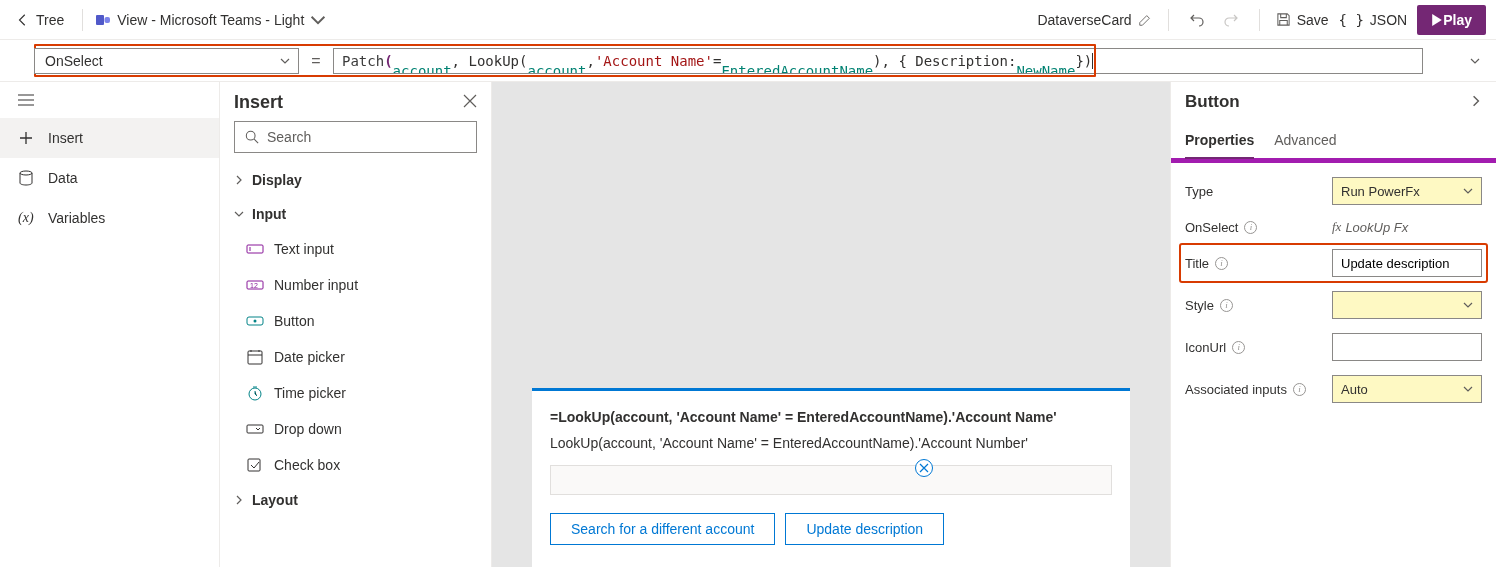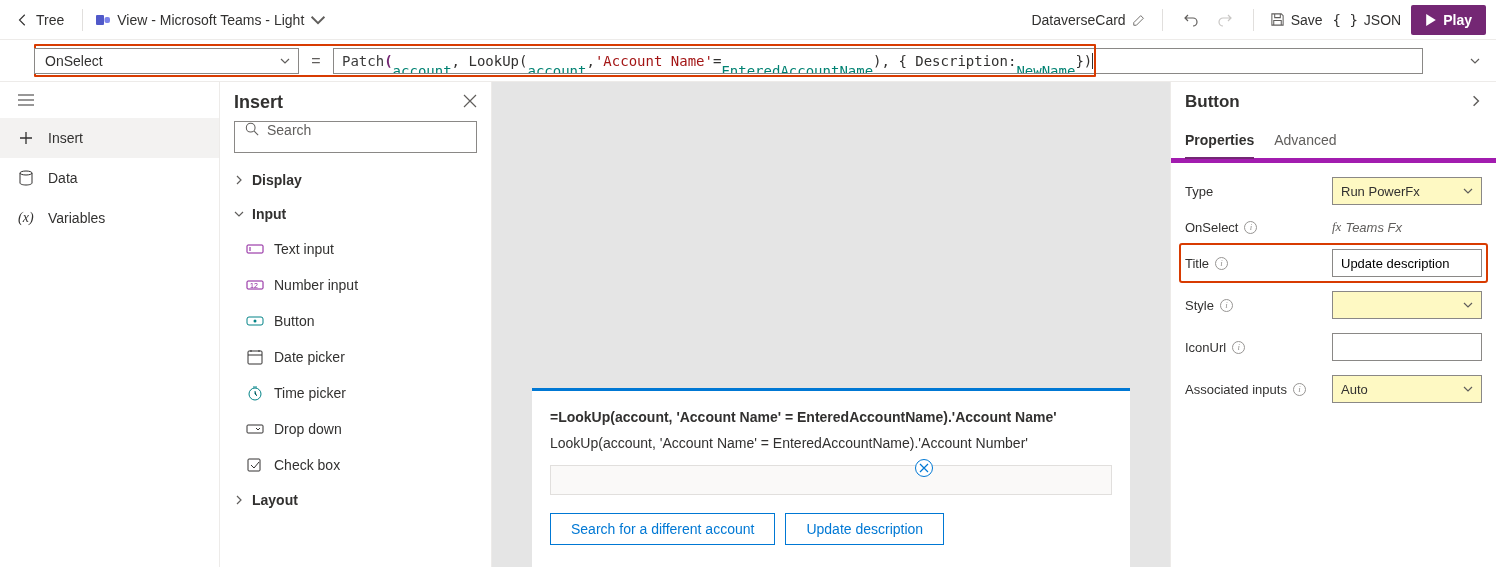--- a/index.html
+++ b/index.html
@@ -10,21 +10,21 @@
   .topbar .left { display: flex; align-items: center; gap: 6px; }
   .topbar .right { margin-left: auto; display: flex; align-items: center; gap: 10px; }
   .back-btn { display: flex; align-items: center; gap: 6px; cursor: pointer; padding: 4px 6px; }
   .back-btn svg { width: 14px; height: 14px; }
   .vsep { width: 1px; height: 22px; background: #e1dfdd; margin: 0 6px; }
   .theme-sel { display: flex; align-items: center; gap: 6px; cursor: pointer; }
   .theme-sel svg { width: 16px; height: 16px; }
   .top-icon-btn { display: flex; align-items: center; justify-content: center; width: 24px; height: 24px; cursor: pointer; color: #605e5c; }
   .top-icon-btn.disabled { color: #c8c6c4; cursor: default; }
   .top-text-btn { display: flex; align-items: center; gap: 6px; cursor: pointer; color: #323130; }
-  .play-btn { background: #742774; color: #fff; border-radius: 2px; height: 30px; padding: 0 14px; display: flex; align-items: center; gap: 6px; cursor: pointer; font-weight: 600; }
+  .play-btn { background: #742774; color: #fff; border-radius: 2px; height: 30px; padding: 0 14px; display: flex; align-items: center; cursor: pointer; font-weight: 600; }
   .play-btn svg { width: 12px; height: 12px; fill: #fff; }
 
   
   .formulabar { display: flex; align-items: center; height: 42px; padding: 0 12px 0 34px; border-bottom: 1px solid #edebe9; position: relative; }
   .fb-outline { position: absolute; left: 34px; top: 4px; height: 33px; width: 1062px; border: 2px solid #d83b01; border-radius: 1px; pointer-events: none; }
   .prop-select { width: 265px; height: 26px; border: 1px solid #8a8886; padding: 0 28px 0 10px; background: #fff; display: flex; align-items: center; font-size: 14px; position: relative; cursor: pointer; }
   .prop-select .chev { position: absolute; right: 8px; top: 50%; transform: translateY(-50%); }
   .eq { width: 34px; text-align: center; color: #605e5c; font-size: 16px; }
   .formula-input { flex: 0 0 auto; width: 1090px; height: 26px; border: 1px solid #8a8886; padding: 2px 8px; font-family: Consolas, monospace; font-size: 14px; white-space: nowrap; overflow: hidden; display: flex; align-items: center; text-align: center; }
   .fx-func { color: #3b3b3b; }
@@ -40,21 +40,21 @@
   .lnav { width: 220px; min-width: 220px; border-right: 1px solid #edebe9; display: flex; flex-direction: column; }
   .lnav .ham { height: 36px; display: flex; align-items: center; padding-left: 18px; cursor: pointer; }
   .lnav-item { height: 40px; display: flex; align-items: center; gap: 14px; padding-left: 18px; cursor: pointer; }
   .lnav-item.active { background: #f3f2f1; }
   .lnav-item svg { width: 16px; height: 16px; }
 
   .ipanel { width: 272px; min-width: 272px; border-right: 1px solid #edebe9; display: flex; flex-direction: column; padding: 0 0 8px 0; }
   .ipanel-head { display: flex; align-items: center; justify-content: space-between; padding: 10px 14px 8px 14px; }
   .ipanel-head h2 { font-size: 18px; font-weight: 600; }
   .ipanel-search { margin: 0 14px 10px 14px; }
-  .ipanel-search .box { border: 1px solid #8a8886; height: 32px; display: flex; align-items: flex-start; padding: 0 10px; gap: 8px; }
+  .ipanel-search .box { border: 1px solid #8a8886; height: 32px; display: flex; align-items: center; padding: 0 10px; gap: 8px; }
   .ipanel-group { padding: 0 14px; }
   .ipanel-grouphead { display: flex; align-items: center; gap: 8px; height: 34px; font-weight: 600; cursor: pointer; }
   .ipanel-item { display: flex; align-items: center; gap: 10px; height: 36px; padding-left: 12px; cursor: pointer; }
   .ipanel-item svg { width: 18px; height: 18px; }
 
   .canvas { flex: 1; background: #e5e5e5; display: flex; justify-content: center; align-items: flex-end; position: relative; overflow: hidden; }
   .card { background: #fff; width: 598px; padding: 18px 18px 22px 18px; border-top: 3px solid #0078d4; position: relative; margin-bottom: 0; }
   .card .line1 { font-weight: 600; margin-bottom: 10px; font-size: 14px; }
   .card .line2 { color: #323130; margin-bottom: 14px; font-size: 14px; }
   .card .input { border: 1px solid #e1dfdd; background: #faf9f8; height: 30px; margin-bottom: 18px; }
@@ -343,21 +343,21 @@
         </div>
       </div>
 
       <div class="prow">
         <div class="lab">
           <span>OnSelect</span>
           <span class="info-ico">i</span>
         </div>
         <div class="fx">
           <span style="font-style:italic;font-family:Georgia,serif">fx</span>
-          <span>Teams Fx</span>
+          <span>LookUp Fx</span>
         </div>
       </div>
 
       <div class="prow hl">
         <div class="lab">
           <span>Title</span>
           <span class="info-ico">i</span>
         </div>
         <input type="text" value="Update description" style="">
       </div>

